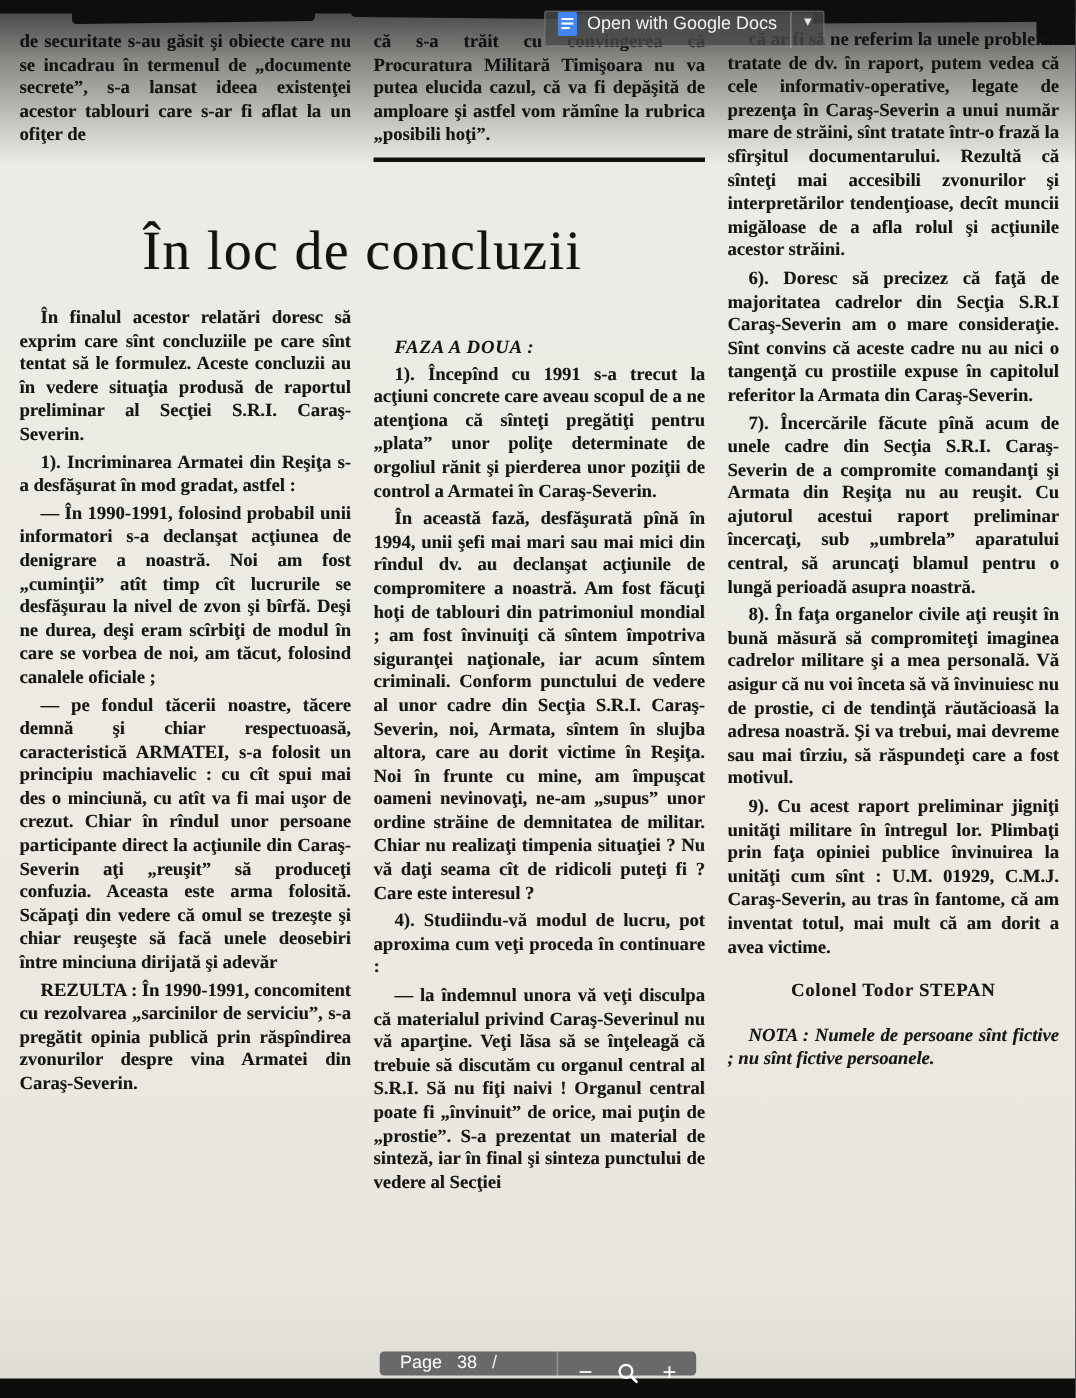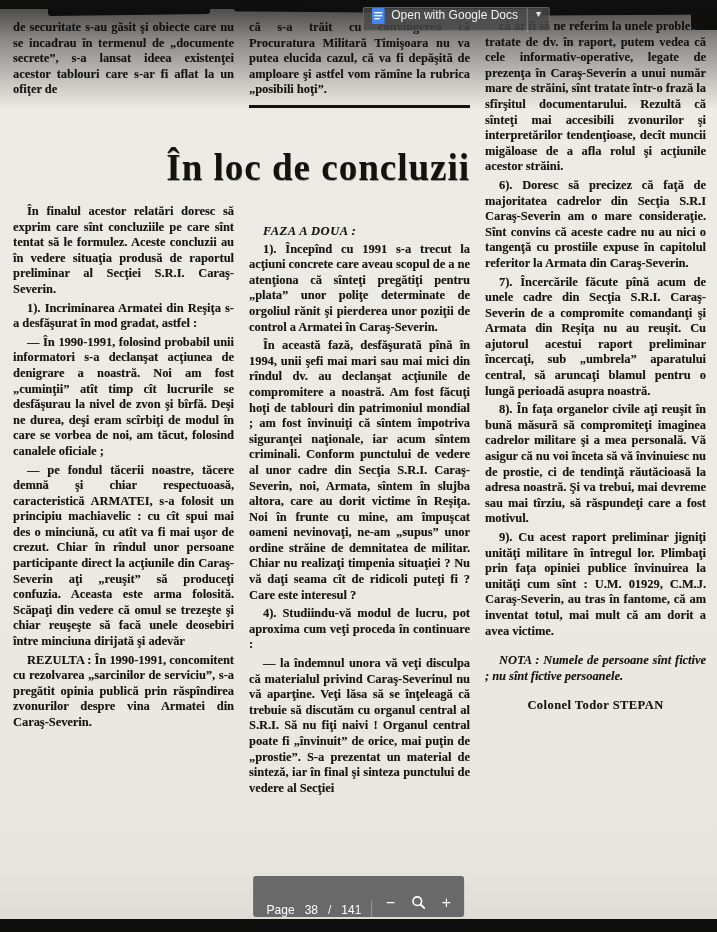--- a/index.html
+++ b/index.html
@@ -34,21 +34,21 @@
   }
   .col-text {
     font-size: 12.4px; line-height: 15.6px; font-weight: 700;
     text-align: justify; text-shadow: 0.3px 0.3px 0 rgba(25,22,18,0.35);
   }
   .strip1 { grid-column: 1; grid-row: 1; padding-top: 10px; }
   .strip2 { grid-column: 2; grid-row: 1; padding-top: 10px; }
   .strip2::after { content: ""; display: block; height: 3px; background: #14120f; margin-top: 7px; }
   .headline {
     grid-column: 1 / 3; grid-row: 2; align-self: center;
-    font-size: 37px; font-weight: 700; text-align: right; letter-spacing: 1px;
+    font-size: 37px; font-weight: 400; text-align: center; letter-spacing: 1px;
     color: #14120f; text-shadow: 0.5px 0.5px 0 rgba(25,22,18,0.4);
   }
   .body-col1 { grid-column: 1; grid-row: 3; }
   .body-col2 { grid-column: 2; grid-row: 3; }
   .body-col3 { grid-column: 3; grid-row: 1 / 4; padding-top: 9px; }
 
   .para { margin-bottom: 3px; text-indent: 14px; }
   .para.subhead { font-style: italic; letter-spacing: 0.6px; margin-top: 20px; margin-bottom: 2px; }
   .para.signature { text-align: center; text-indent: 0; margin-top: 14px; letter-spacing: 0.5px; }
   .para.nota { font-style: italic; margin-top: 14px; }
@@ -66,21 +66,21 @@
     border-radius: 2px; cursor: pointer; font-family: "Liberation Sans", sans-serif;
   }
   .docs-icon { display: inline-flex; margin-right: 7px; }
   .open-label { color: #f2f2f2; font-size: 12px; white-space: nowrap; }
   .btn-divider { width: 1px; height: 24px; background: rgba(255,255,255,0.28); margin-left: 9px; }
   .caret { color: #e8e8e8; font-size: 10px; padding: 0 8px; }
 
   
   .pager {
     position: absolute; left: 50%; bottom: 15px; transform: translateX(-50%);
-    display: flex; align-items: flex-end; height: 41px; padding: 0 4px 0 14px;
+    display: flex; align-items: flex-start; height: 16px; padding: 0 4px 0 14px;
     background: rgba(100,100,100,0.96); border-radius: 3px;
     font-family: "Liberation Sans", sans-serif; color: #fff; font-size: 12px;
   }
   .pager-label { margin-right: 10px; }
   .pager-current { margin-right: 10px; }
   .pager-sep { margin-right: 10px; opacity: 0.9; }
   .pager-total { margin-right: 10px; margin-top: 40px; }
   .pager-divider { width: 1px; height: 17px; background: rgba(255,255,255,0.3); margin-right: 4px; }
   .pager-btn {
     background: none; border: none; color: #fff; cursor: pointer;
@@ -118,22 +118,22 @@
           <p class="para">În această fază, desfăşurată pînă în 1994, unii şefi mai mari sau mai mici din rîndul dv. au declanşat acţiunile de compromitere a noastră. Am fost făcuţi hoţi de tablouri din patrimoniul mondial ; am fost învinuiţi că sîntem împotriva siguranţei naţionale, iar acum sîntem criminali. Conform punctului de vedere al unor cadre din Secţia S.R.I. Caraş-Severin, noi, Armata, sîntem în slujba altora, care au dorit victime în Reşiţa. Noi în frunte cu mine, am împuşcat oameni nevinovaţi, ne-am „supus” unor ordine străine de demnitatea de militar. Chiar nu realizaţi timpenia situaţiei ? Nu vă daţi seama cît de ridicoli puteţi fi ? Care este interesul ?</p>
           <p class="para">4). Studiindu-vă modul de lucru, pot aproxima cum veţi proceda în continuare :</p>
           <p class="para">— la îndemnul unora vă veţi disculpa că materialul privind Caraş-Severinul nu vă aparţine. Veţi lăsa să se înţeleagă că trebuie să discutăm cu organul central al S.R.I. Să nu fiţi naivi ! Organul central poate fi „învinuit” de orice, mai puţin de „prostie”. S-a prezentat un material de sinteză, iar în final şi sinteza punctului de vedere al Secţiei</p>
         </div>
       <div class="body-col3 col-text">
           <p class="para">că ar fi să ne referim la unele probleme tratate de dv. în raport, putem vedea că cele informativ-operative, legate de prezenţa în Caraş-Severin a unui număr mare de străini, sînt tratate într-o frază la sfîrşitul documentarului. Rezultă că sînteţi mai accesibili zvonurilor şi interpretărilor tendenţioase, decît muncii migăloase de a afla rolul şi acţiunile acestor străini.</p>
           <p class="para">6). Doresc să precizez că faţă de majoritatea cadrelor din Secţia S.R.I Caraş-Severin am o mare consideraţie. Sînt convins că aceste cadre nu au nici o tangenţă cu prostiile expuse în capitolul referitor la Armata din Caraş-Severin.</p>
           <p class="para">7). Încercările făcute pînă acum de unele cadre din Secţia S.R.I. Caraş-Severin de a compromite comandanţi şi Armata din Reşiţa nu au reuşit. Cu ajutorul acestui raport preliminar încercaţi, sub „umbrela” aparatului central, să aruncaţi blamul pentru o lungă perioadă asupra noastră.</p>
           <p class="para">8). În faţa organelor civile aţi reuşit în bună măsură să compromiteţi imaginea cadrelor militare şi a mea personală. Vă asigur că nu voi înceta să vă învinuiesc nu de prostie, ci de tendinţă răutăcioasă la adresa noastră. Şi va trebui, mai devreme sau mai tîrziu, să răspundeţi care a fost motivul.</p>
           <p class="para">9). Cu acest raport preliminar jigniţi unităţi militare în întregul lor. Plimbaţi prin faţa opiniei publice învinuirea la unităţi cum sînt : U.M. 01929, C.M.J. Caraş-Severin, au tras în fantome, că am inventat totul, mai mult că am dorit a avea victime.</p>
+          <p class="para signature">Colonel Todor STEPAN</p>
           <p class="para nota">NOTA : Numele de persoane sînt fictive ; nu sînt fictive persoanele.</p>
-          <p class="para signature">Colonel Todor STEPAN</p>
         </div>
     </div>
 
     <div class="scan-bar scan-bottom"></div>
   </div>
 
   <div class="top-gradient"></div>
 
   <button class="open-btn">
     <span class="docs-icon">

